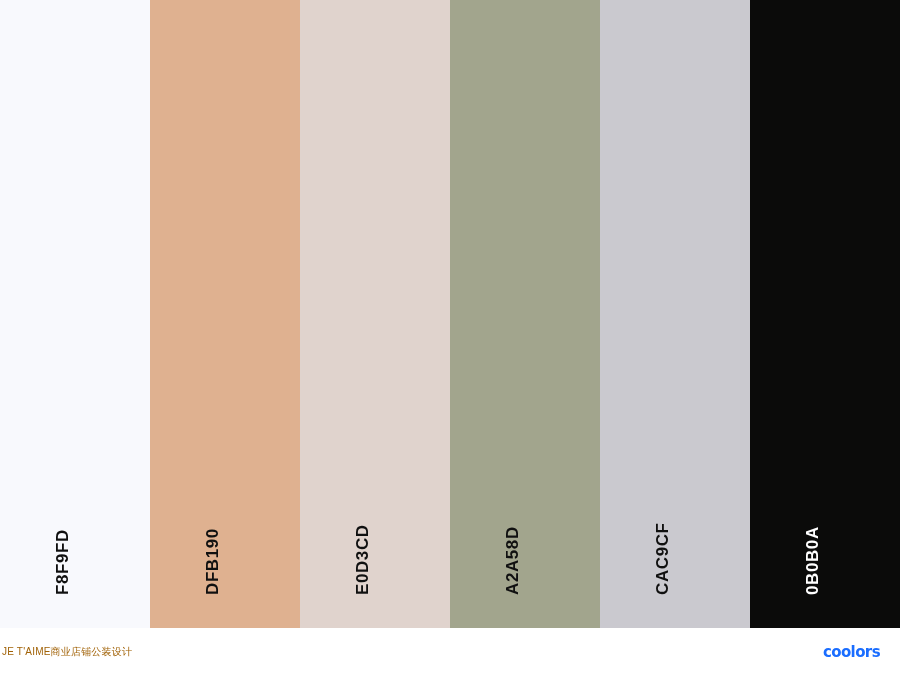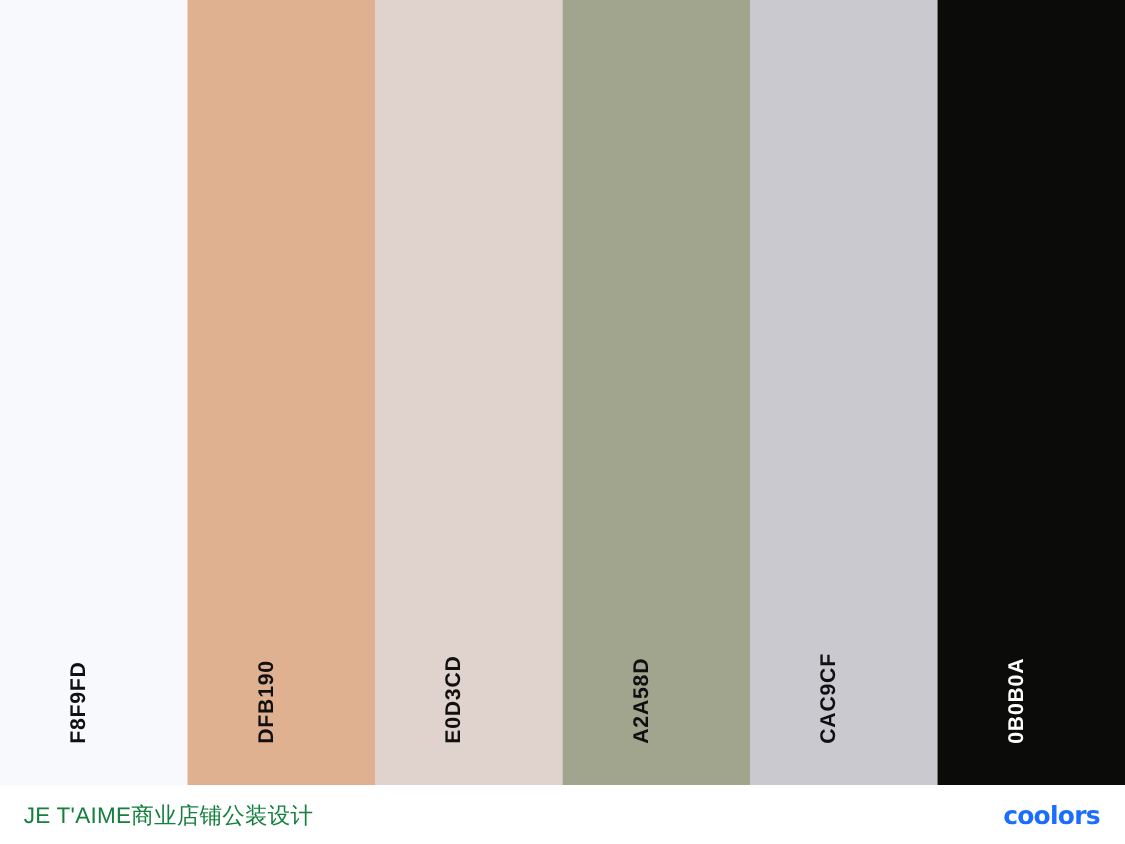--- a/index.html
+++ b/index.html
@@ -49,37 +49,37 @@
   
   #footer-bar {
     position:absolute;
     left:0; top:628px;
     width:900px;
     height:47px;
     background:#ffffff;
   }
   #footer-title {
     position:absolute;
-    left:19px;
+    left:2px;
     top:50%;
     transform:translateY(-50%);
     font-family:"Liberation Sans", sans-serif;
-    font-size:18px;
+    font-size:10px;
     font-weight:normal;
-    color:#15803d;
+    color:#a16207;
     letter-spacing:0.2px;
     white-space:nowrap;
   }
   #coolors-logo {
     position:absolute;
     right:20px;
     top:50%;
     transform:translateY(-50%);
     font-family:"DejaVu Sans", sans-serif;
-    font-size:20px;
+    font-size:15px;
     font-weight:bold;
     letter-spacing:-0.6px;
     color:#1A6DFF;
     white-space:nowrap;
     text-transform:lowercase;
   }
 </style>
 </head>
 <body>
 

